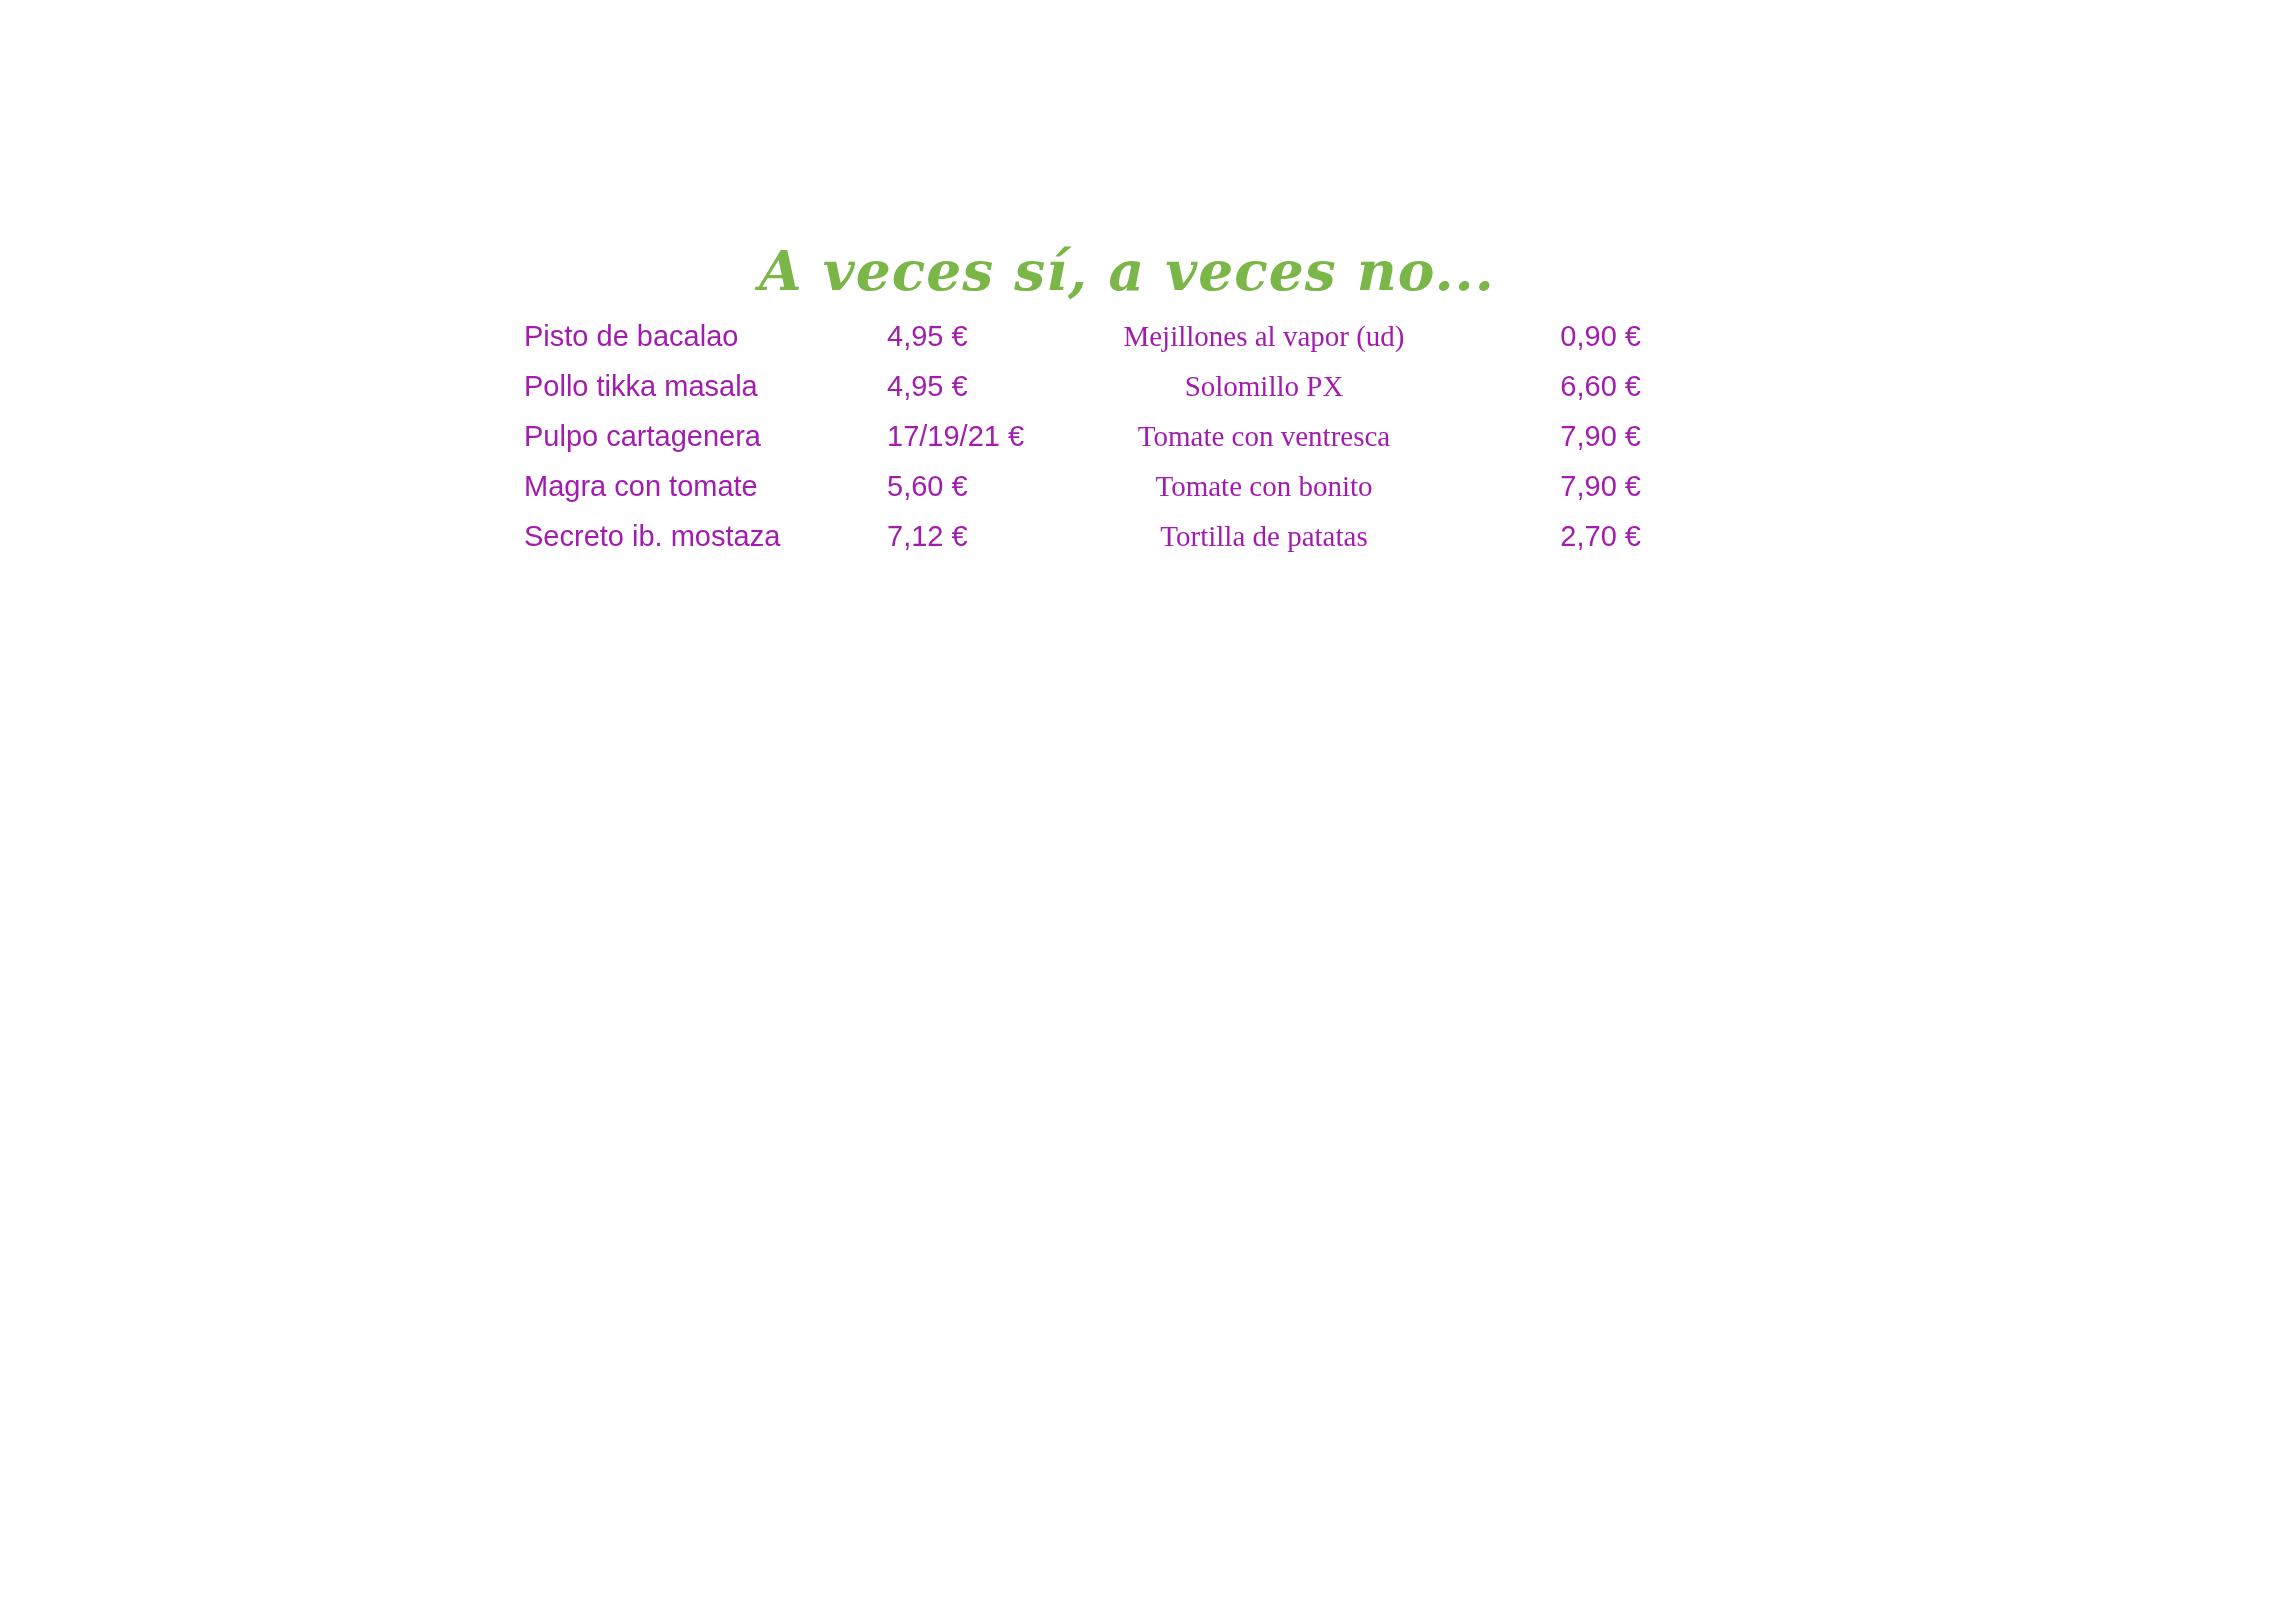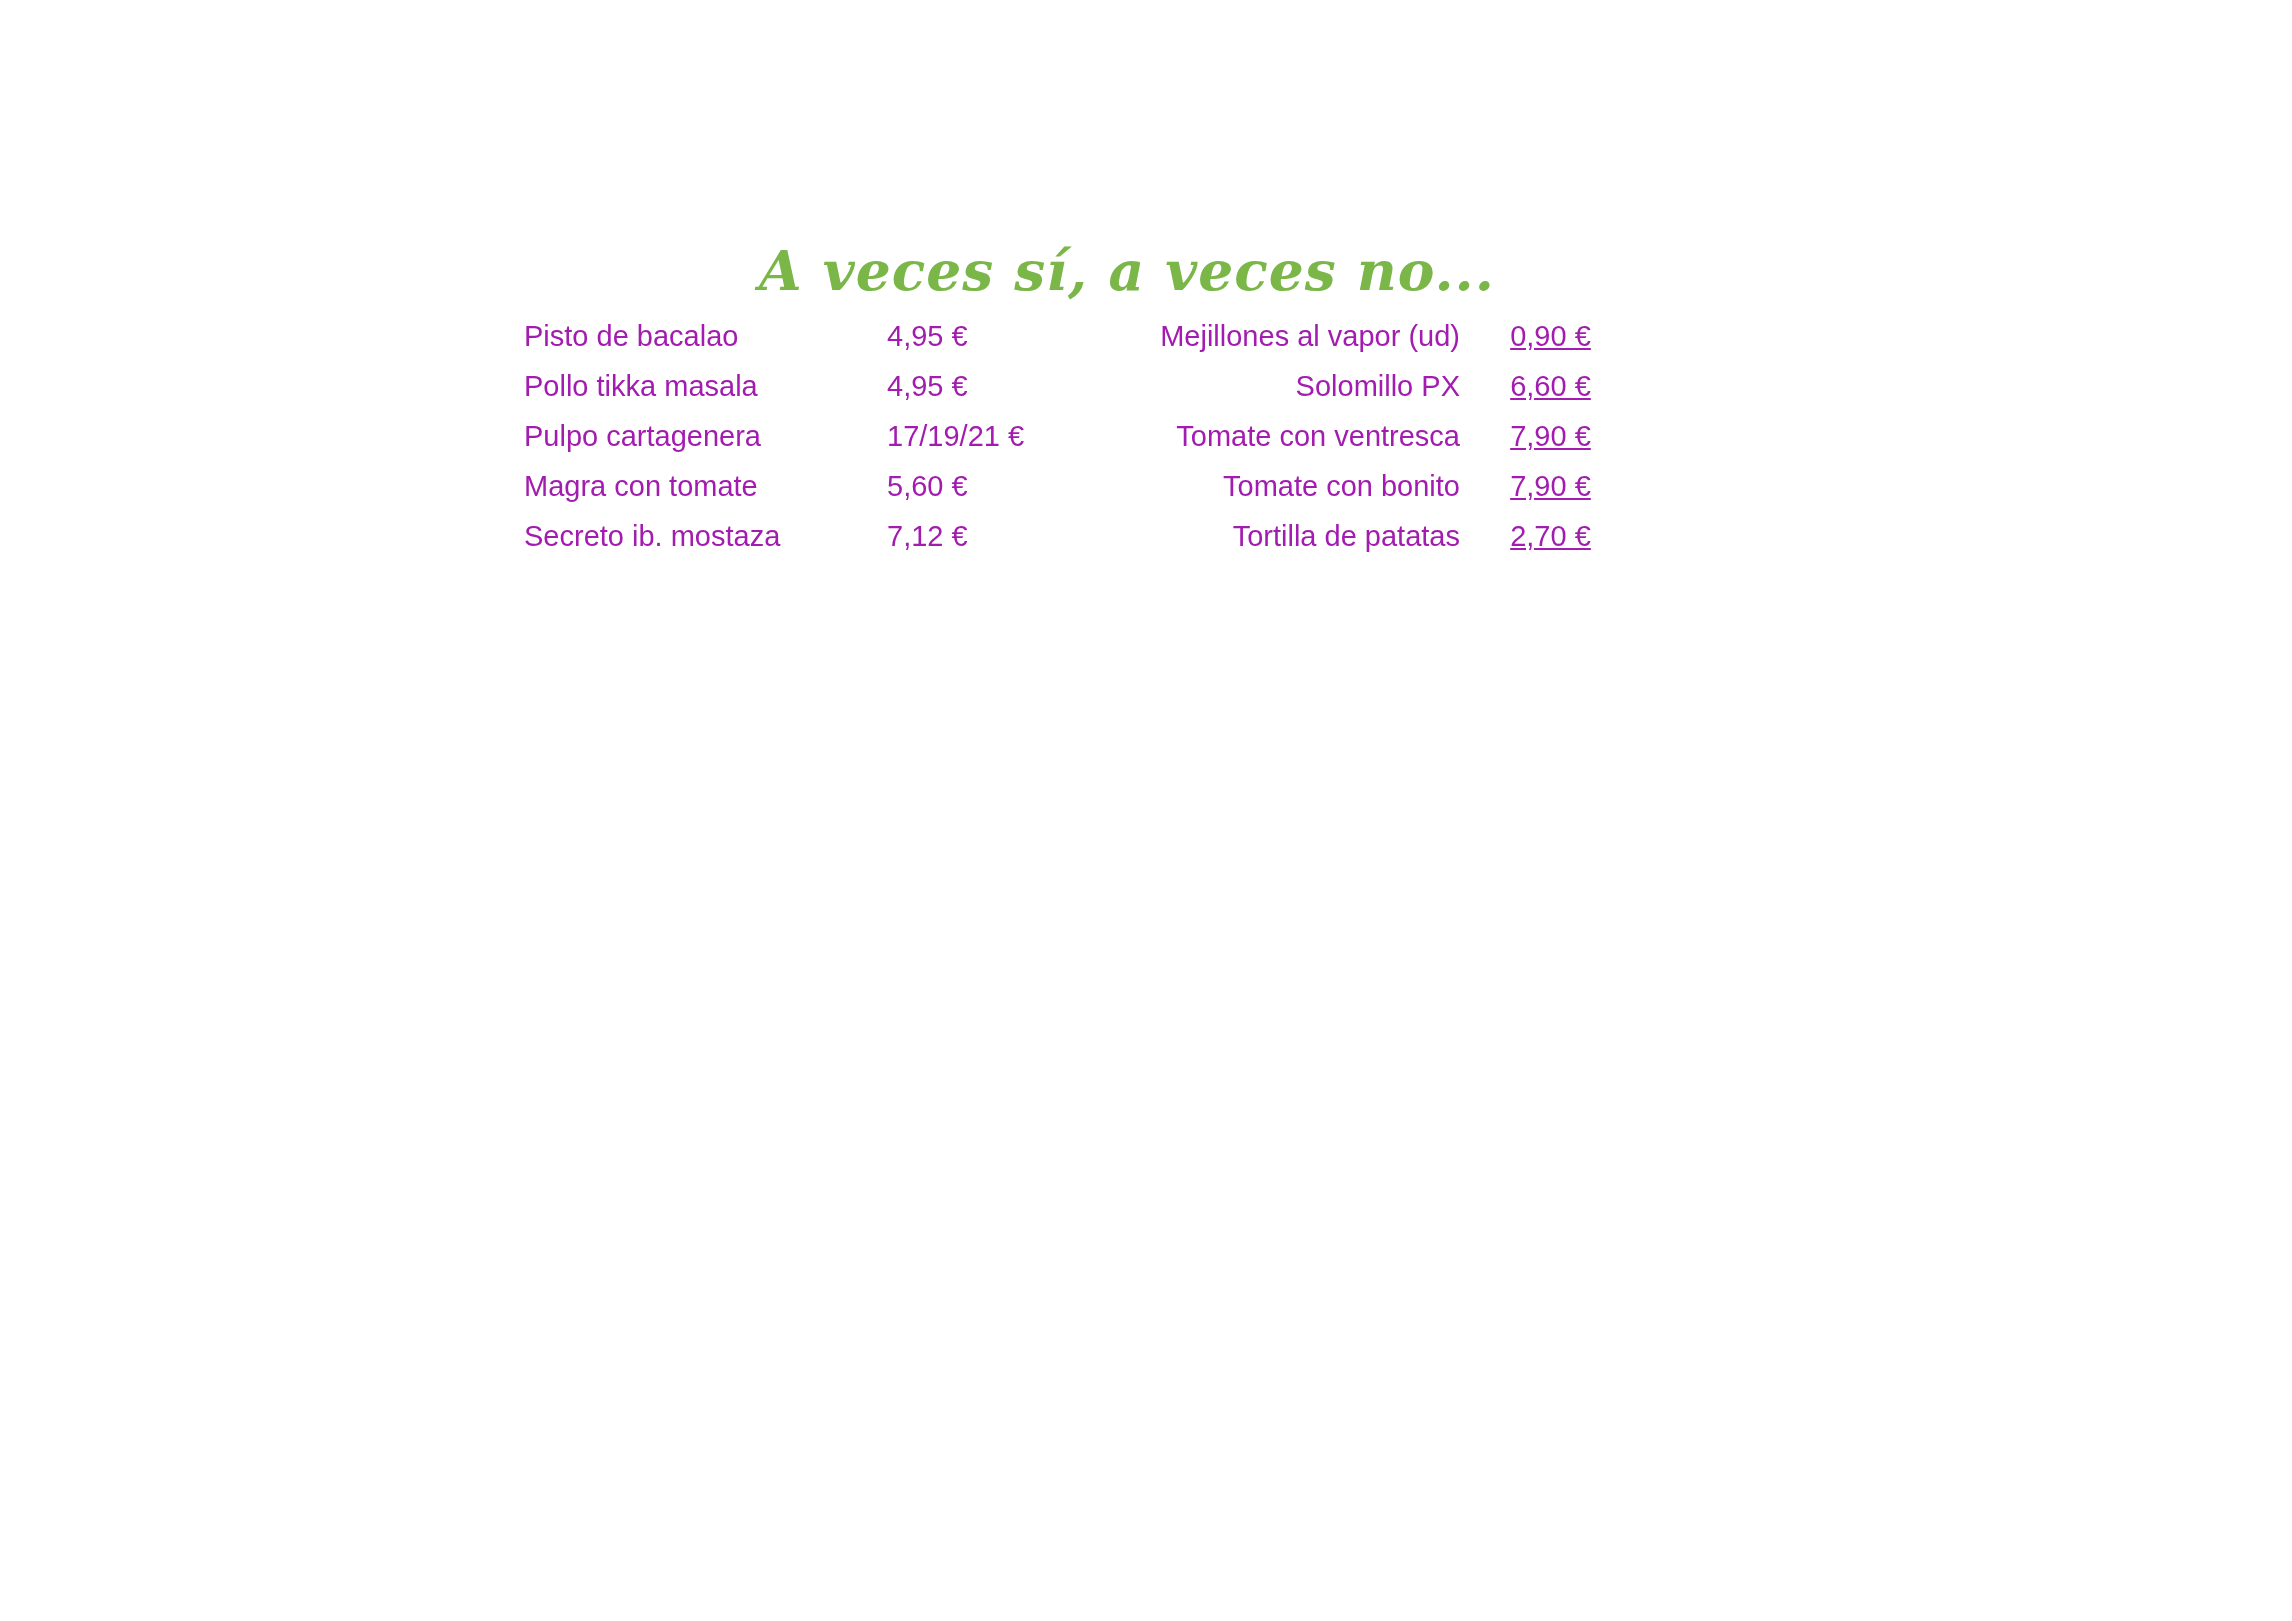--- a/index.html
+++ b/index.html
@@ -48,22 +48,22 @@
     color: #a21caf;
   }
   .menu-table td {
     padding: 0;
     height: 50px;
     vertical-align: middle;
     white-space: nowrap;
   }
   .col-name-left  { width: 363px; text-align: left;  padding-right: 9.8px; }
   .col-price-left { width: 181px; text-align: left; padding-right: 25.5px; }
-  .col-name-right { width: 392px; text-align: right;  padding-right: 9.8px; }
-  .col-price-right{ width: 181px; text-align: center; text-decoration: underline; }
+  .col-name-right { width: 392px; text-align: center;  padding-right: 9.8px; font-family: Liberation Serif, serif; }
+  .col-price-right{ width: 181px; text-align: right; }
 
   .menu-table .row-tight td { height: 50px; }
 </style>
 </head>
 <body>
 
 <div class="page">
 
   <div class="menu-title">A veces sí, a veces no...</div>
 

